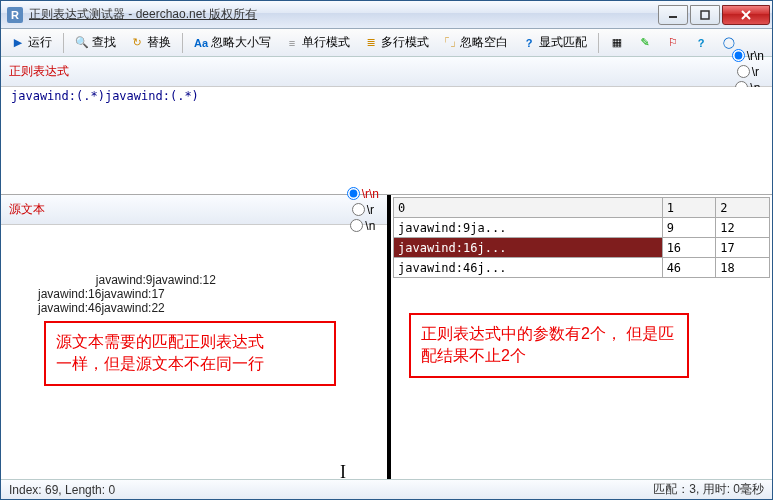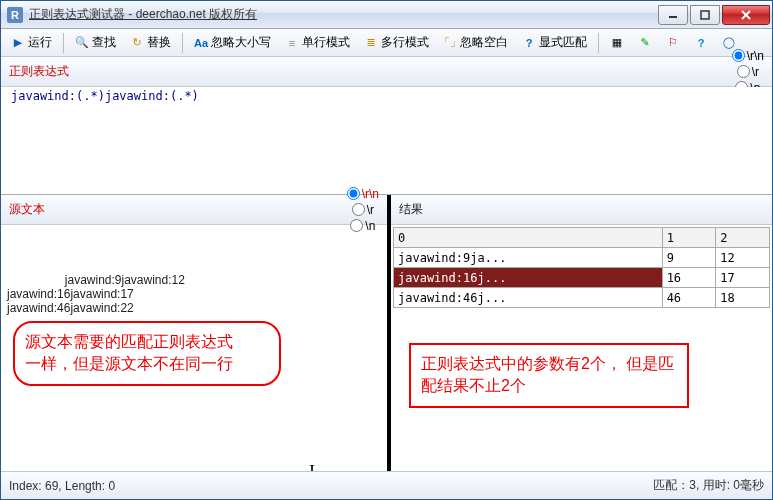--- a/index.html
+++ b/index.html
@@ -18,29 +18,29 @@
 .tsep { width: 1px; height: 20px; background: #bbb; margin: 0 3px; }
 .header-row { height: 30px; background: linear-gradient(#fafcff, #e6ecf5); border-bottom: 1px solid #ccc; display: flex; align-items: center; padding: 0 8px; }
 .header-label { color: #c00; font-weight: normal; }
 .header-label.blk { color: #111; }
 .radio-group { display: flex; align-items: center; gap: 2px; margin-left: auto; flex-direction: column; }
 .radio-item { display: flex; align-items: center; gap: 2px; margin-left: 8px; cursor: pointer; }
 .radio-item input { margin: 0; }
 .regex-area { flex: 0 0 108px; background: #fff; border-bottom: 1px solid #aaa; padding: 2px 10px; font-family: "SimSun", monospace; color: #008; white-space: pre; overflow: auto; }
 .mid { flex: 1; display: flex; min-height: 0; }
 .left-pane { width: 390px; display: flex; flex-direction: column; border-right: 4px solid #000000; gap: 32px; }
-.source-text { flex: 1; background: #fff; padding: 2px 6px; font-family: "SimSun", monospace; color: #222; position: relative; white-space: pre; overflow: auto; }
+.source-text { flex: 1; background: #fff; padding: 2px 6px; font-family: "SimSun", monospace; color: #222; position: relative; white-space: pre; overflow: auto; margin-left: 31px; }
 .annotation { position: absolute; border: 2px solid #e00; color: #e00; font-family: "Microsoft YaHei", sans-serif; padding: 8px 10px; font-size: 16px; line-height: 1.4; background: transparent; }
 .right-pane { flex: 1; display: flex; flex-direction: column; }
 .result-grid { flex: 1; background: #fff; padding: 2px; position: relative; overflow: auto; }
 table { border-collapse: collapse; width: 100%; }
 th, td { border: 1px solid #aaa; padding: 2px 4px; text-align: left; height: 20px; font-family: "SimSun", monospace; font-weight: normal; }
 th { background: #f3f3f3; }
 tr.selected td:first-child { background: #7f1d1d; color: #fff; }
-.statusbar { height: 28px; background: linear-gradient(#fafcff, #e6ecf5); border-top: 1px solid #bcc; display: flex; align-items: center; padding: 8px 8px; font-size: 11px; color: #333; }
+.statusbar { height: 20px; background: linear-gradient(#fafcff, #e6ecf5); border-top: 1px solid #bcc; display: flex; align-items: center; padding: 8px 8px; font-size: 11px; color: #333; }
 .statusbar .right { margin-left: auto; }
 .cursor-ibeam { position: absolute; left: 308px; top: 205px; font-size: 18px; color: #000; font-family: serif; }
 </style>
 </head>
 <body>
 
 <div class="window">
   <div class="titlebar">
     <div class="titlebar-icon">R</div>
     <div class="titlebar-text">正则表达式测试器 - deerchao.net 版权所有</div>
@@ -152,29 +152,26 @@
           <label class="radio-item">
               <input type="radio" name="rb2" style="">
               <span>\n</span>
             </label>
         </div>
       </div>
       <div class="source-text">
         <span>javawind:9javawind:12
 javawind:16javawind:17
 javawind:46javawind:22</span>
-        <div class="annotation" style="left:12px; top:64px; width:268px;border-radius:19px;">源文本需要的匹配正则表达式
+        <div class="annotation" style="left:12px; top:64px; width:292px;">源文本需要的匹配正则表达式
 一样，但是源文本不在同一行</div>
         <span class="cursor-ibeam">I</span>
       </div>
     </div>
     <div class="right-pane">
-      <div class="header-row">
-        <span class="header-label blk">结果</span>
-      </div>
       <div class="result-grid">
         <table>
           <thead>
               <tr>
             <th>0</th>
             <th>1</th>
             <th>2</th>
           </tr>
             </thead>
           <tbody id="result-body">

